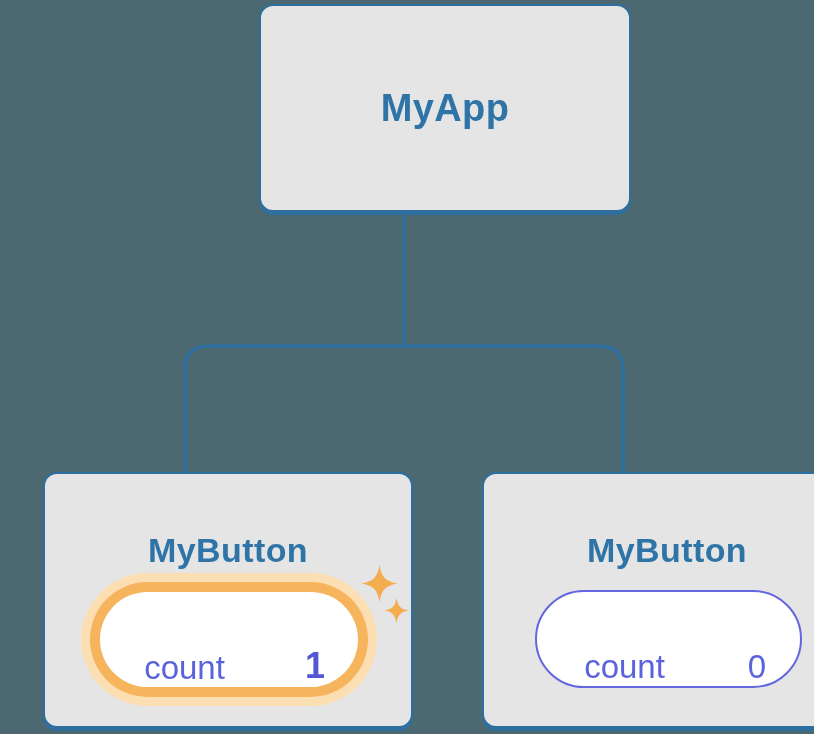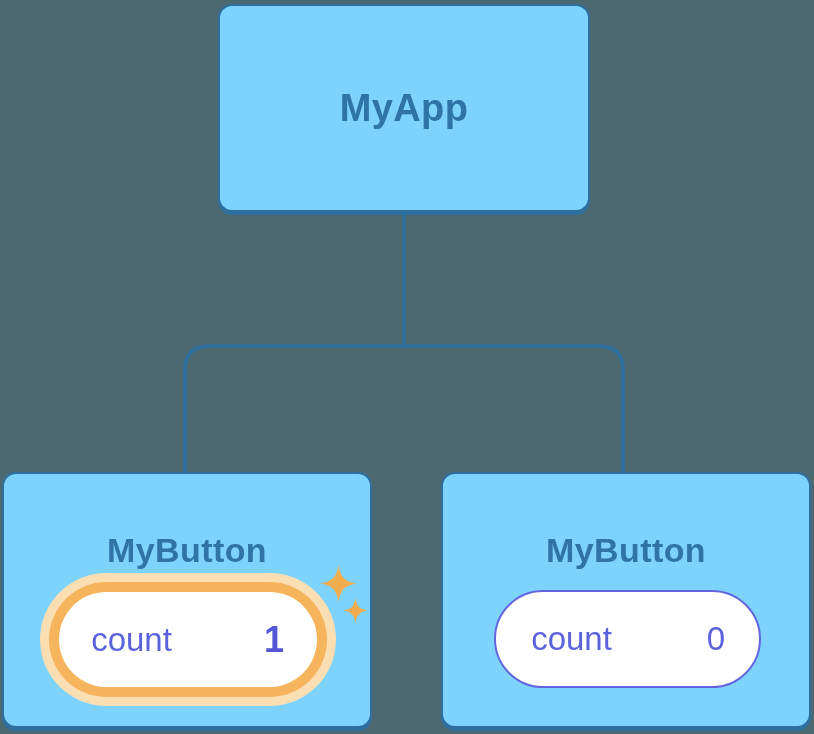--- a/index.html
+++ b/index.html
@@ -21,25 +21,26 @@
     width: 814px; height: 734px;
     pointer-events: none;
   }
   .connector path {
     fill: none;
     stroke: var(--line, #2F6F9F);
     stroke-width: 3.5;
   }
   .card {
     position: absolute;
-    background: #7dd3fc;
+    background: #e5e5e5;
     border: 2.5px solid var(--line, #2F6F9F);
     border-radius: 14px;
     box-shadow: 0 3px 0 var(--line, #2F6F9F);
     box-sizing: border-box;
+    margin-left: 41px;
   }
   .card-myapp {
     left: 218px; top: 4px;
     width: 372px; height: 208px;
     display: flex; align-items: center; justify-content: center;
   }
   .card-title {
     font-weight: 700;
     color: var(--nodeText, #2F74A6);
     letter-spacing: 0.4px;
@@ -67,26 +68,25 @@
     background: var(--halo, #FBDFB2);
     border-radius: 999px;
   }
   .ring {
     padding: 10px;
     background: var(--ringc, #F6B45C);
     border-radius: 999px;
   }
   .pill {
     display: flex;
-    align-items: center;
+    align-items: flex-end;
     background: #ffffff;
     border-radius: 999px;
     width: 258px; height: 95px;
     overflow: hidden;
-    gap: 12px;
   }
   .pill-label {
     flex: 1;
     display: flex; align-items: center; justify-content: center;
     font-size: 33px;
     color: var(--stateText, #5B63DC);
   }
   .pill-value {
     width: 86px;
     display: flex; align-items: center; justify-content: center;

